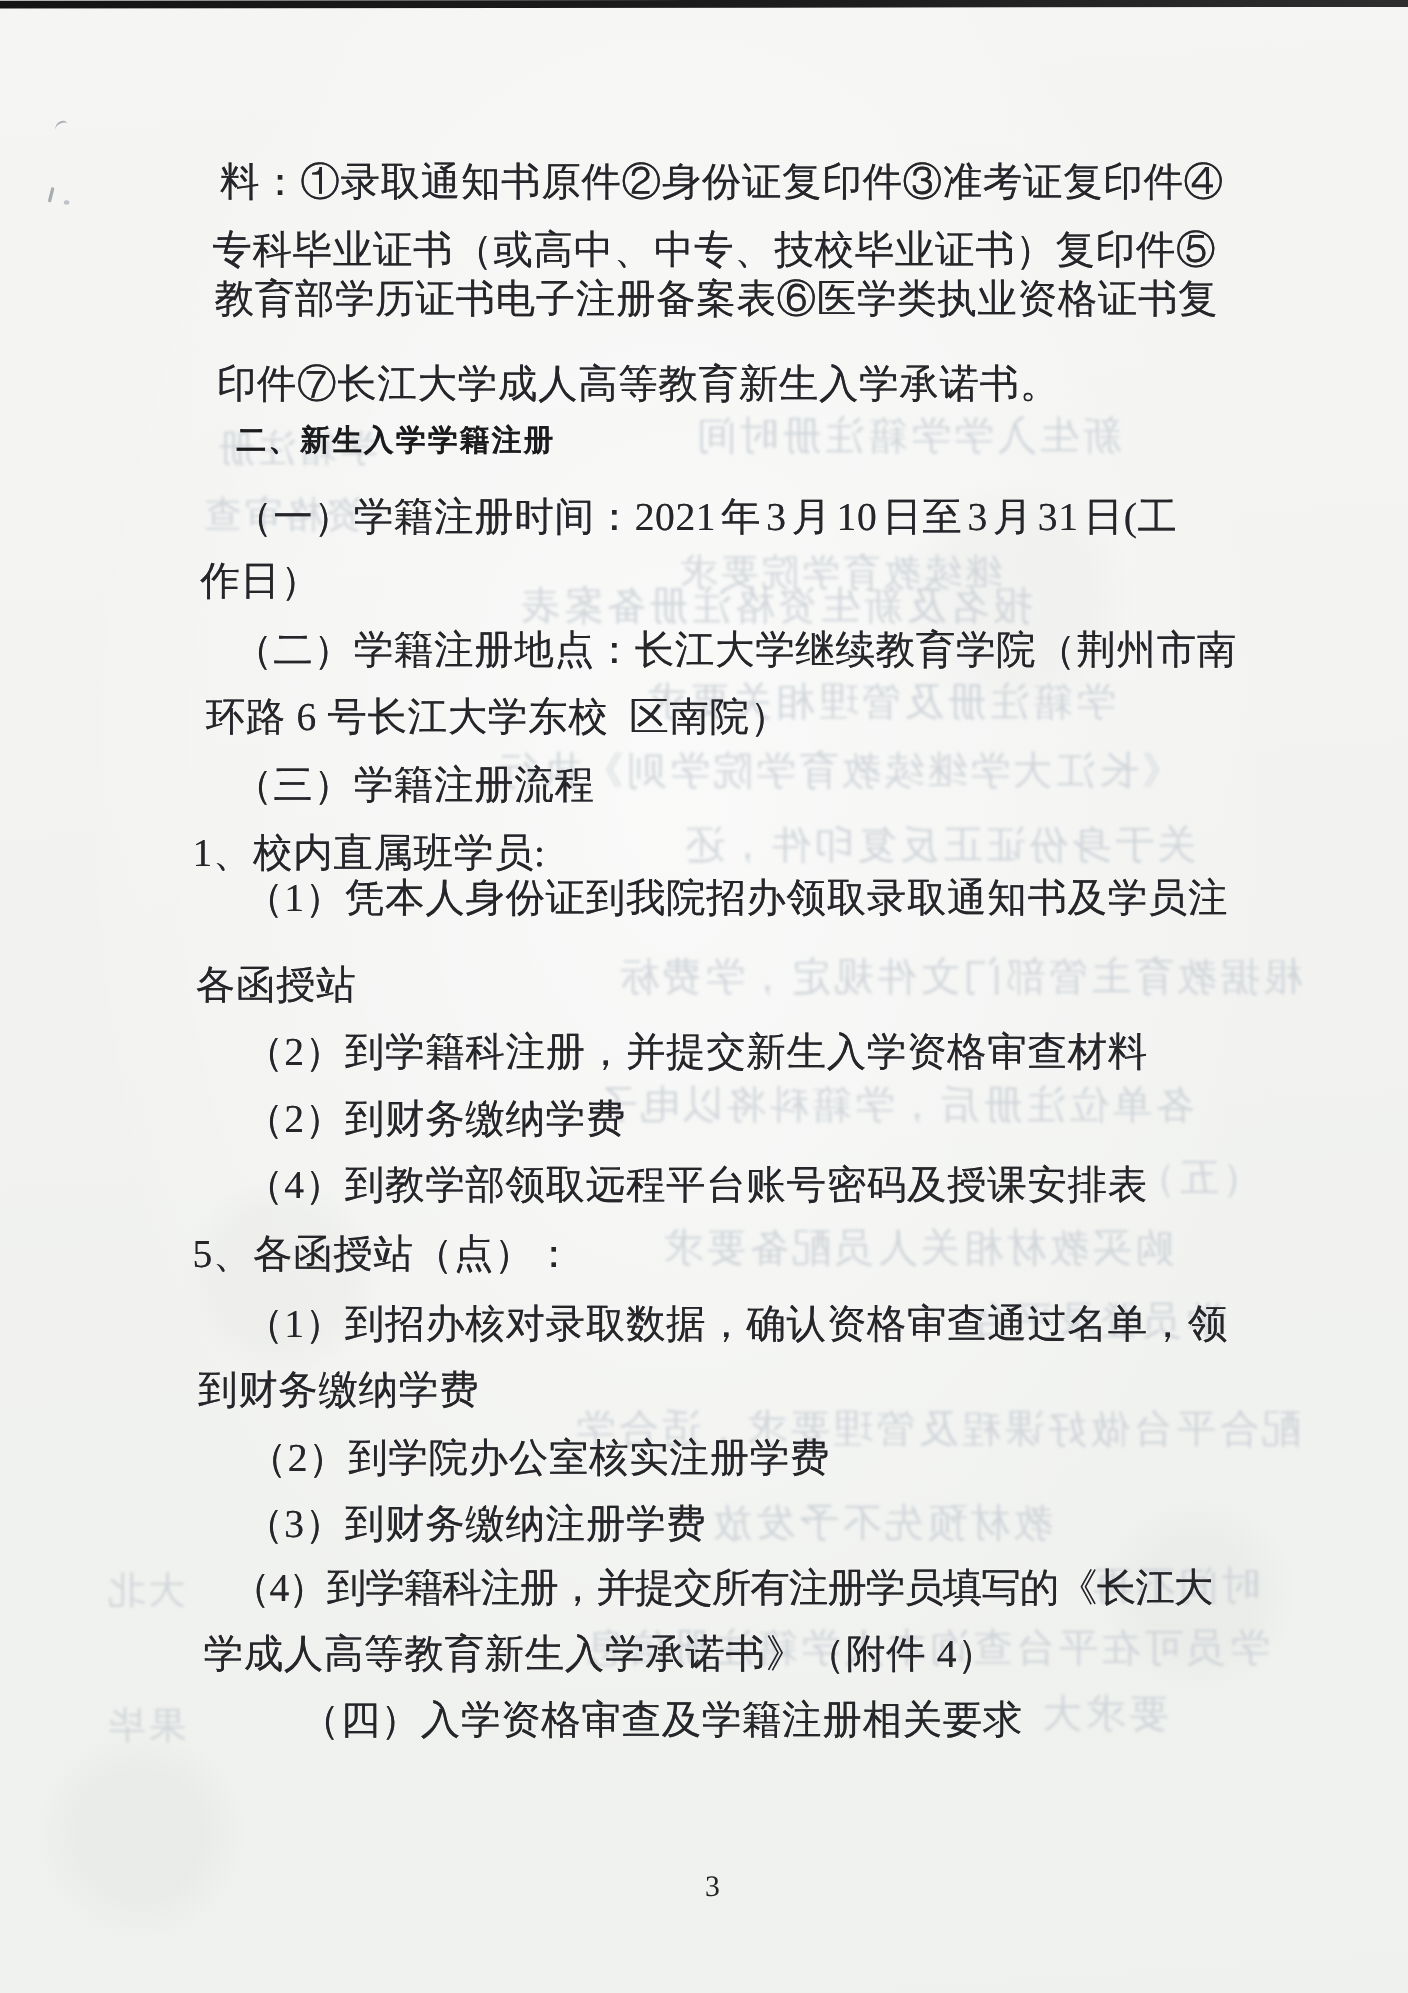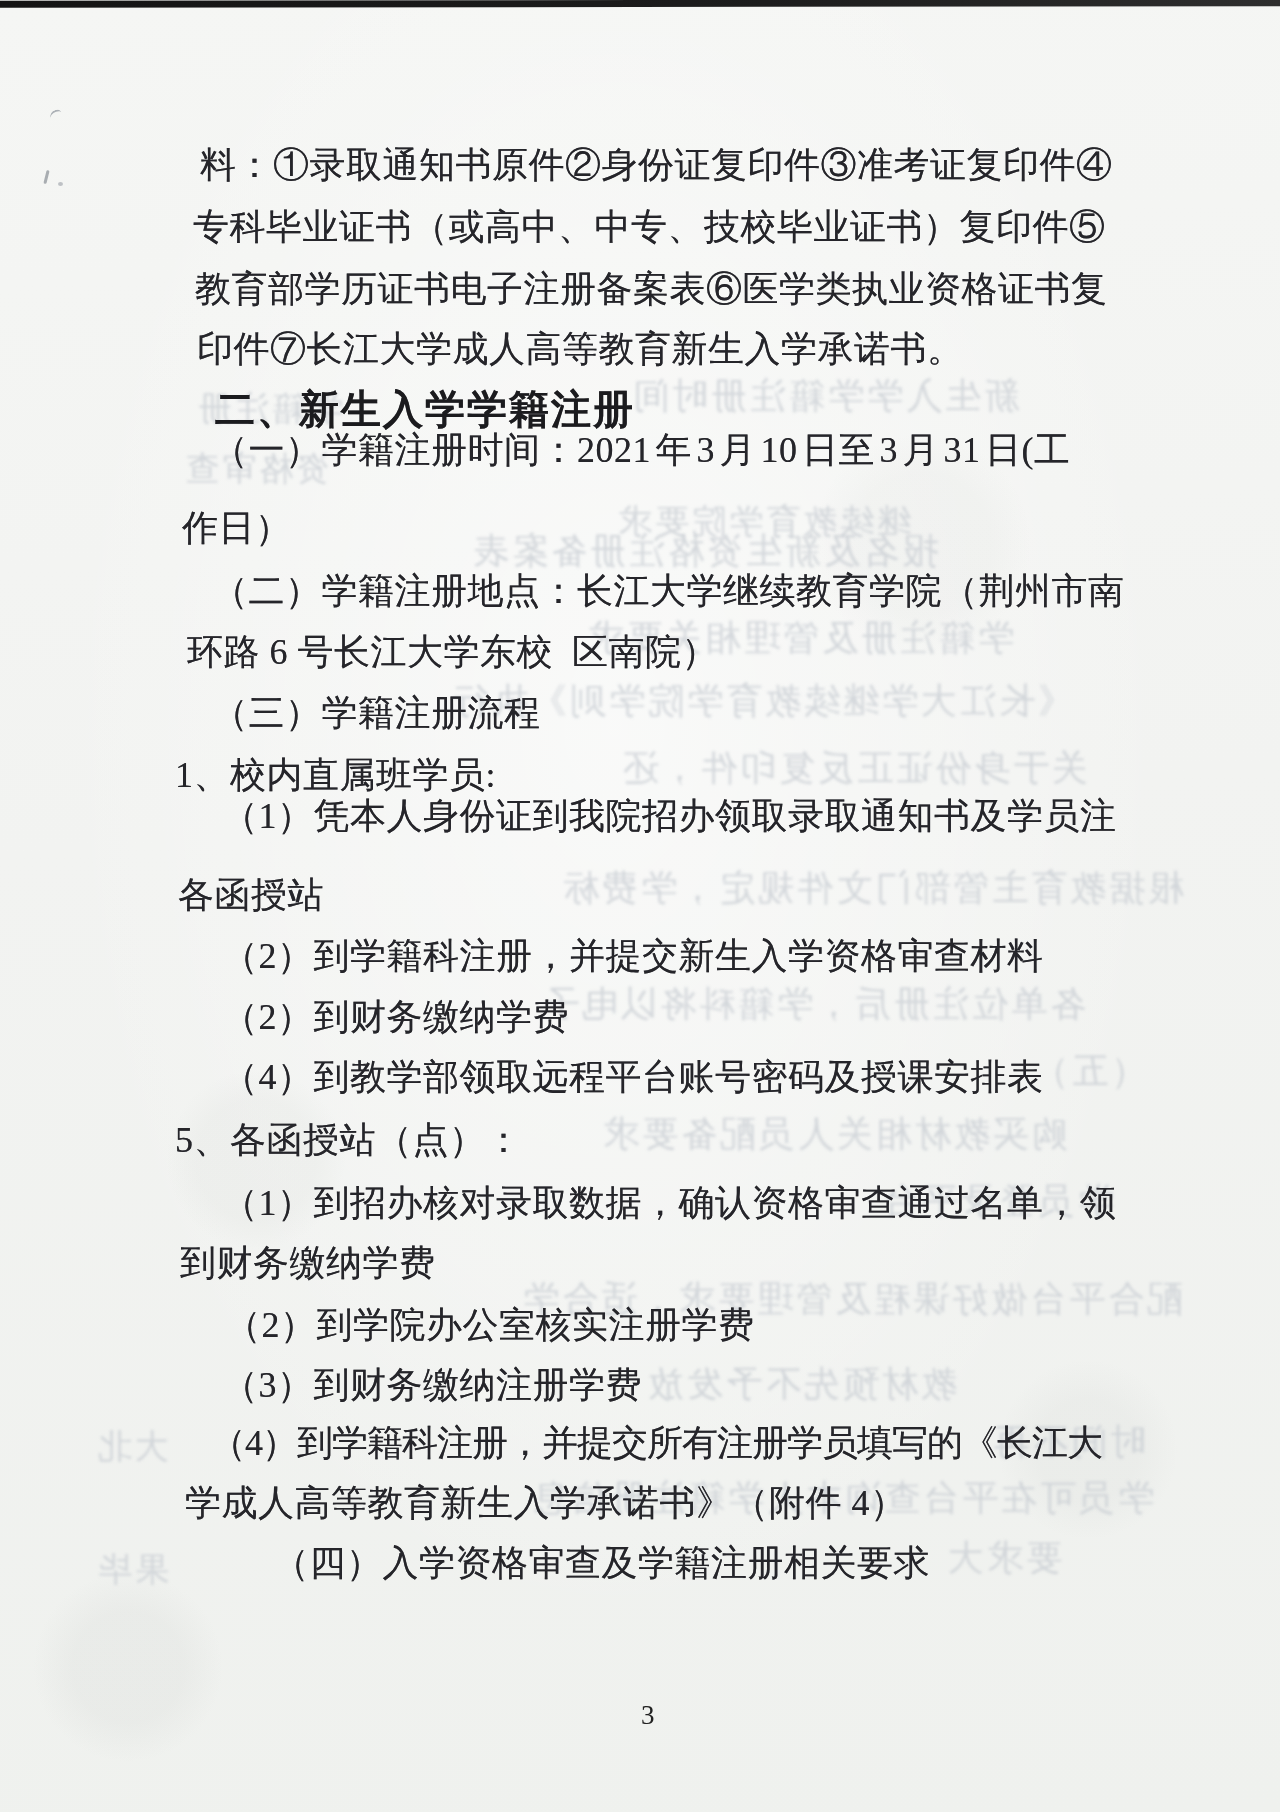--- a/index.html
+++ b/index.html
@@ -21,23 +21,23 @@
   .doc-line{
     position:absolute;
     white-space:pre;
     font-size:36px;
     line-height:1;
     color:#25252a;
     letter-spacing:0.5px;
     text-shadow:0 0 0.6px rgba(40,40,45,.7);
   }
   .section-heading{
-    font-family:Liberation Serif, serif;
+    font-family:Liberation Mono, monospace;
     font-weight:700;
-    font-size:40px;
+    font-size:27px;
     color:#1b1b1e;
     letter-spacing:2px;
   }
   .page-number{
     position:absolute;
     font-size:27px;
     color:#222;
     letter-spacing:0;
   }
   .bleed-line{
@@ -110,24 +110,24 @@
     <div class="bleed-line" style="left:990px;top:1424px">时间不再</div>
     <div class="bleed-line" style="left:530px;top:1480px">学员可在平台查询本人学籍注册信息</div>
     <div class="bleed-line" style="left:945px;top:1540px">要求大</div>
     <div class="bleed-line" style="left:95px;top:1430px;font-size:34px">大北</div>
     <div class="bleed-line" style="left:95px;top:1553px;font-size:34px">果毕</div>
   </div>
 
   <div>
     <div class="doc-line" style="left:200px;top:147px">料：①录取通知书原件②身份证复印件③准考证复印件④</div>
     <div class="doc-line" style="left:193px;top:209px">专科毕业证书（或高中、中专、技校毕业证书）复印件⑤</div>
-    <div class="doc-line" style="left:195px;top:271px">教育部学历证书电子注册备案表⑥医学类执业资格证书复</div>
+    <div class="doc-line" style="left:195px;top:254px">教育部学历证书电子注册备案表⑥医学类执业资格证书复</div>
     <div class="doc-line" style="left:197px;top:331px">印件⑦长江大学成人高等教育新生入学承诺书。</div>
     <div class="doc-line section-heading" style="left:215px;top:390px">二、新生入学学籍注册</div>
-    <div class="doc-line" style="left:212px;top:432px;word-spacing:-5px">（一）学籍注册时间：2021 年 3 月 10 日至 3 月 31 日(工</div>
+    <div class="doc-line" style="left:212px;top:452px;word-spacing:-5px">（一）学籍注册时间：2021 年 3 月 10 日至 3 月 31 日(工</div>
     <div class="doc-line" style="left:182px;top:510px">作日）</div>
     <div class="doc-line" style="left:212px;top:573px">（二）学籍注册地点：长江大学继续教育学院（荆州市南</div>
     <div class="doc-line" style="left:187px;top:634px">环路 6 号长江大学东校  区南院）</div>
     <div class="doc-line" style="left:212px;top:695px">（三）学籍注册流程</div>
     <div class="doc-line" style="left:175px;top:757px">1、校内直属班学员:</div>
     <div class="doc-line" style="left:222px;top:798px">（1）凭本人身份证到我院招办领取录取通知书及学员注</div>
     <div class="doc-line" style="left:178px;top:877px">各函授站</div>
     <div class="doc-line" style="left:222px;top:938px">（2）到学籍科注册，并提交新生入学资格审查材料</div>
     <div class="doc-line" style="left:222px;top:999px">（2）到财务缴纳学费</div>
     <div class="doc-line" style="left:222px;top:1059px">（4）到教学部领取远程平台账号密码及授课安排表</div>

